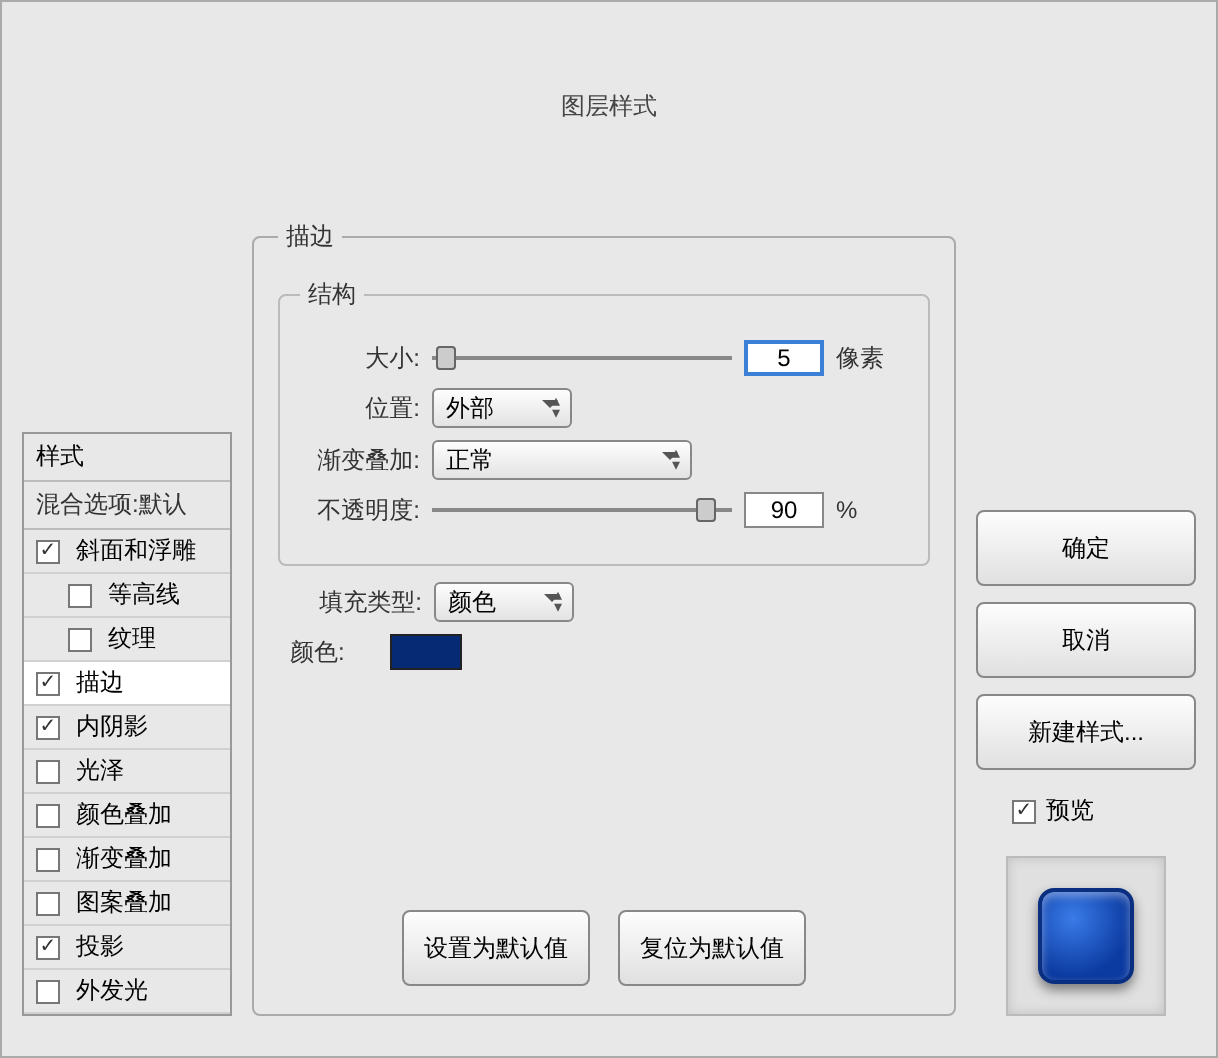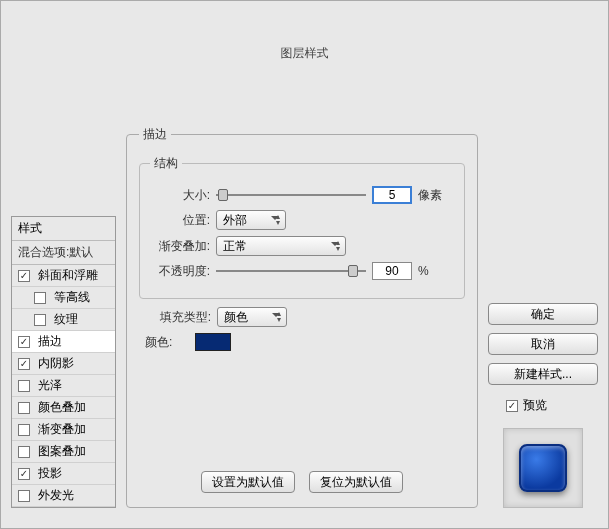--- a/index.html
+++ b/index.html
@@ -27,21 +27,21 @@
 .num-input { width: 40px; height: 18px; border: 2px solid #3b7fd6; background: #fff; text-align: center; padding: 0 2px; }
 .num-input.plain { border: 1px solid #888; }
 .unit { color: #333; }
 .select { height: 20px; min-width: 80px; border: 1px solid #888; background: linear-gradient(#fdfdfd,#e3e3e3); border-radius: 3px; display: inline-flex; align-items: center; padding: 0 18px 0 6px; position: relative; }
 .select::after { content: ""; position: absolute; right: 6px; top: 5px; border: 4px solid transparent; border-top-color: #555; }
 .select::before { content: ""; position: absolute; right: 6px; top: 11px; border: 4px solid transparent; border-bottom-color: #555; top: 1px; display:none;}
 .select .arrows { position:absolute; right:5px; top:3px; font-size:8px; line-height:6px; color:#555;}
 .fill-row { margin-top: 8px; }
 .swatch { width: 36px; height: 18px; border: 1px solid #222; background: #062a73; display:inline-block; }
 .btn-row { display: flex; gap: 14px; justify-content: center; margin-top: 120px; }
-.btn { min-width: 92px; height: 22px; border: 1px solid #888; border-radius: 4px; background: linear-gradient(#fdfdfd,#e0e0e0); display: inline-flex; align-items: center; justify-content: center; cursor: default; padding: 0 10px; }
+.btn { min-width: 92px; height: 38px; border: 1px solid #888; border-radius: 4px; background: linear-gradient(#fdfdfd,#e0e0e0); display: inline-flex; align-items: center; justify-content: center; cursor: default; padding: 0 10px; }
 .right-panel { width: 110px; display: flex; flex-direction: column; gap: 8px; align-items: stretch; }
 .right-panel .btn { width: 100%; min-width: 0; }
 .preview-check { display: flex; align-items: center; gap: 5px; margin-top: 4px; margin-left:18px;}
 .preview-box { margin-top: 6px; width: 80px; height: 80px; background: #e0e0e0; border: 1px solid #bbb; align-self: center; display: flex; align-items: center; justify-content: center; box-shadow: inset 0 0 6px rgba(0,0,0,0.15); }
 .preview-gem { width: 48px; height: 48px; background: radial-gradient(circle at 35% 30%, #3a7be8, #0b3aa0 70%); border-radius: 8px; border: 2px solid #0a2e80; box-shadow: 0 3px 6px rgba(0,0,0,0.45), inset 0 2px 4px rgba(255,255,255,0.4); }
 </style>
 </head>
 <body>
 <div class="dialog">
   <div class="titlebar">图层样式</div>

